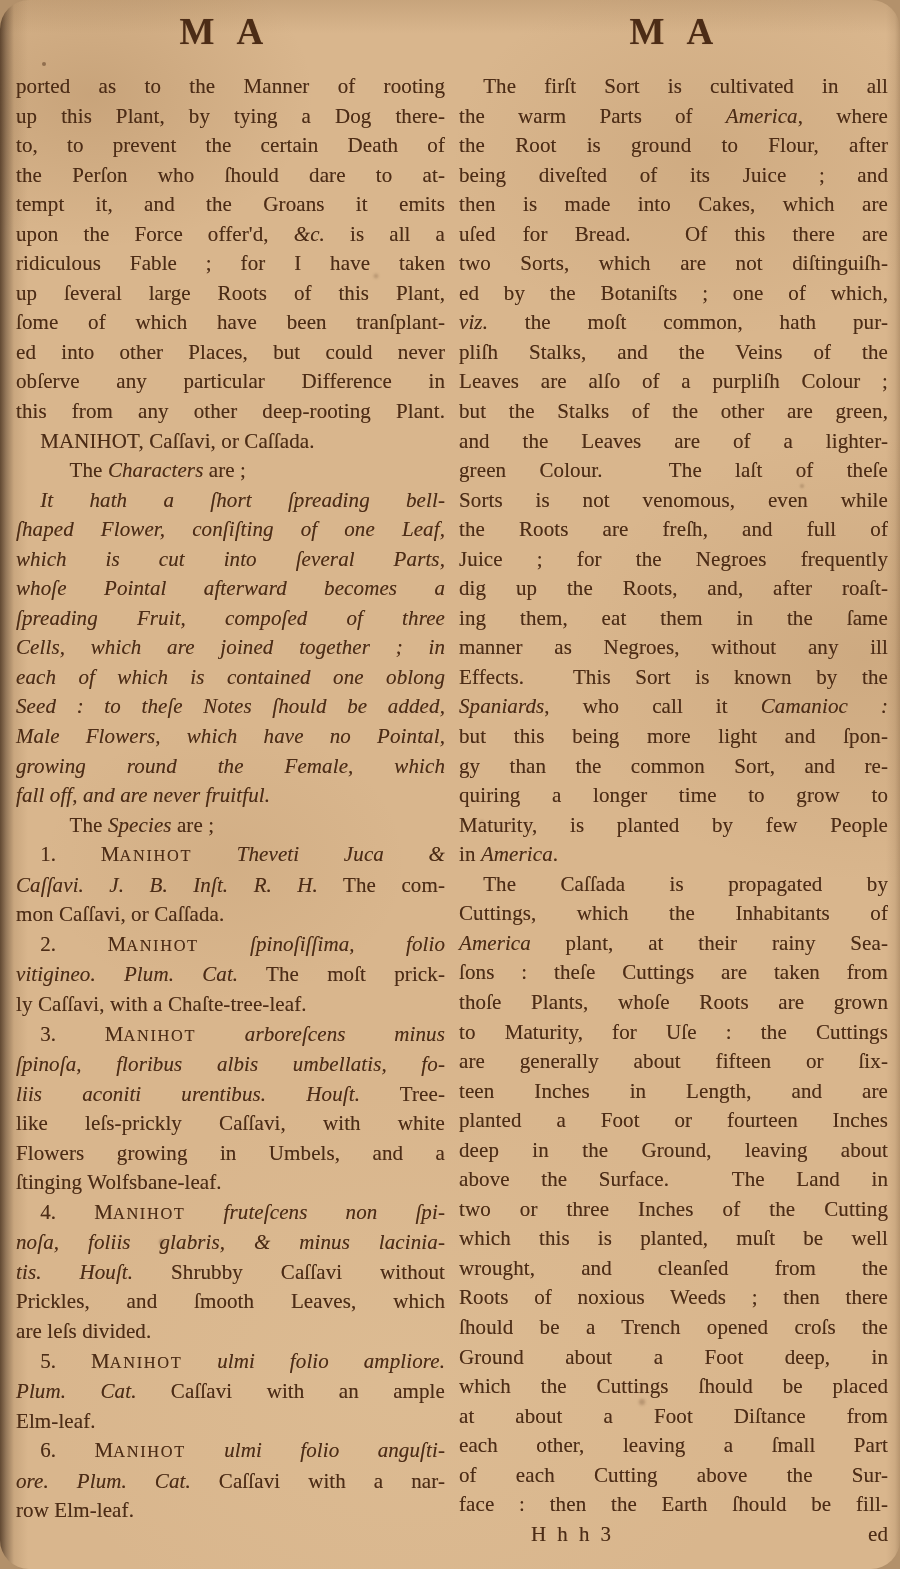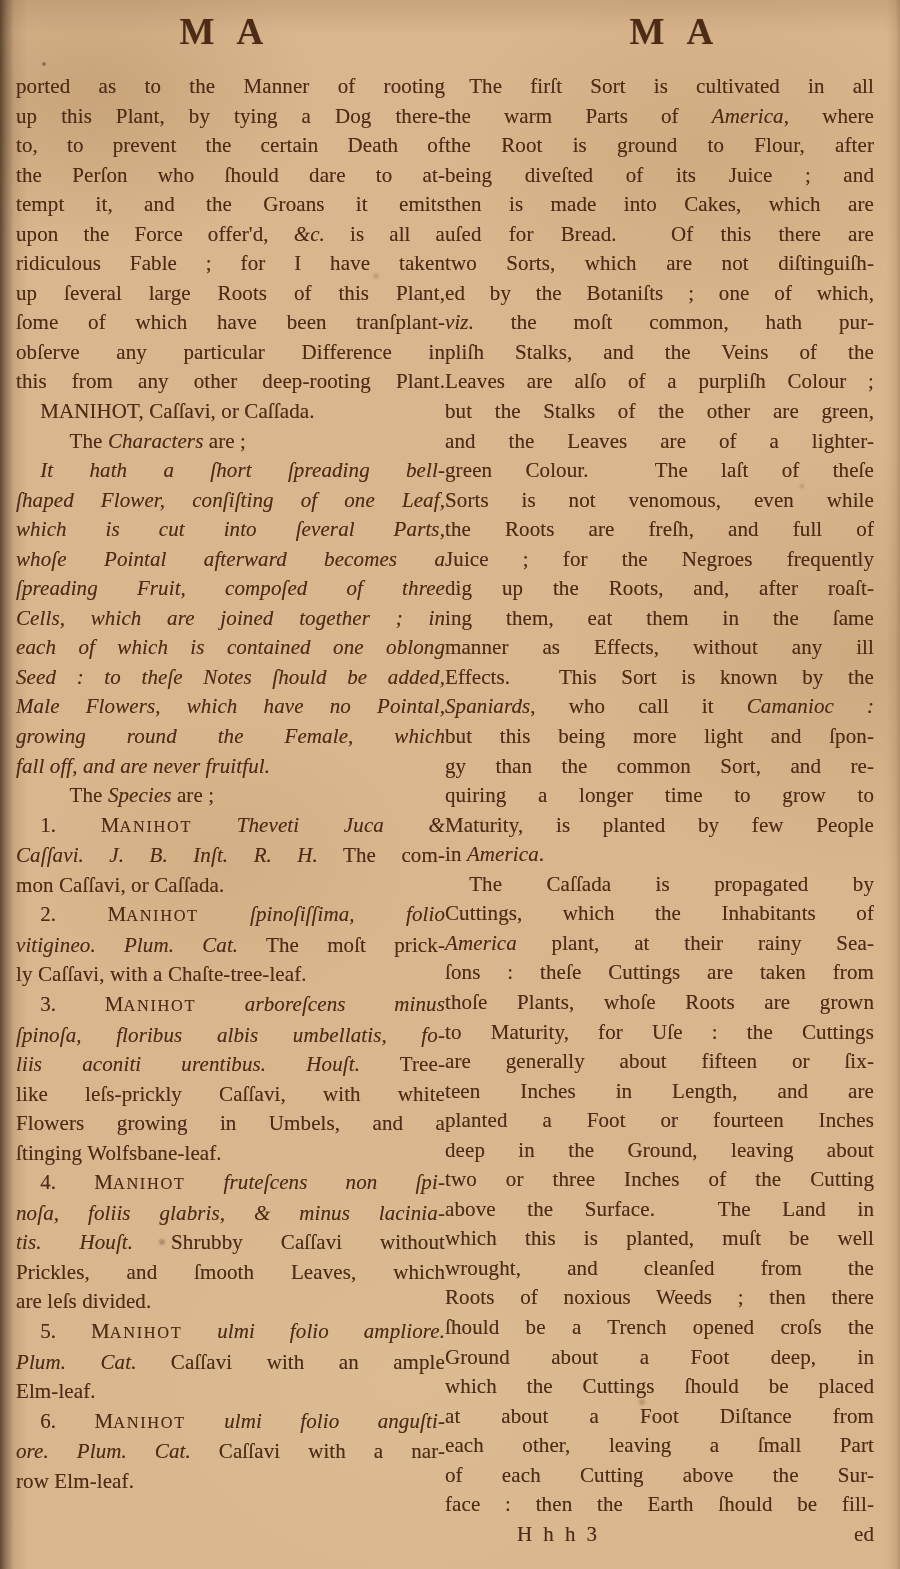--- a/index.html
+++ b/index.html
@@ -13,41 +13,42 @@
       linear-gradient(90deg, rgba(46,26,12,0.70) 0px, rgba(46,26,12,0.40) 6px, rgba(110,78,45,0.15) 14px, rgba(0,0,0,0) 28px),
       linear-gradient(270deg, rgba(92,62,32,0.28) 0px, rgba(92,62,32,0.10) 5px, rgba(0,0,0,0) 14px),
       linear-gradient(180deg, rgba(120,84,46,0.18) 0px, rgba(0,0,0,0) 34px),
       radial-gradient(ellipse 320px 220px at 10% 6%, rgba(140,98,56,0.22), rgba(0,0,0,0) 70%),
       radial-gradient(ellipse 420px 320px at 96% 42%, rgba(146,106,64,0.16), rgba(0,0,0,0) 70%),
       radial-gradient(ellipse 520px 420px at 45% 88%, rgba(232,206,166,0.22), rgba(0,0,0,0) 70%),
       radial-gradient(ellipse 360px 260px at 78% 10%, rgba(146,104,60,0.14), rgba(0,0,0,0) 70%),
       radial-gradient(ellipse 260px 200px at 25% 55%, rgba(150,110,66,0.10), rgba(0,0,0,0) 70%);
     font-family:"Liberation Serif","DejaVu Serif",serif;
     color:var(--ink,#4c2c16);
+    border-radius:29px;
   }
   .specks{
     position:absolute;top:62px;left:42px;width:4px;height:4px;border-radius:50%;
     background:rgba(70,40,20,0.45);
     box-shadow: 332px 212px 3px rgba(70,40,20,0.30),
                 118px 1178px 2px 1px rgba(70,40,20,0.28),
                 758px 422px 2px rgba(70,40,20,0.22),
                 598px 1338px 3px 1px rgba(70,40,20,0.26),
                 438px 758px 2px rgba(70,40,20,0.20);
   }
   .running-heads{
     display:flex; padding-top:10px; height:58px;
   }
   .running-heads .head{
     width:50%; text-align:center;
     font-size:37px; font-weight:bold; letter-spacing:0.20em;
     color:var(--ink,#4c2c16);
     text-shadow:0 0 1px rgba(76,44,22,0.35);
   }
   .columns{
-    display:flex; padding:4px 12px 0 16px;
+    display:flex; gap:14px; padding:4px 12px 0 16px;
   }
   .col{
     width:429px; box-sizing:border-box;
     font-size:21px; line-height:29.55px;
     letter-spacing:0.005em;
     text-shadow:0 0 0.6px rgba(76,44,22,0.45);
   }
   .line{ text-align:justify; text-align-last:justify; }
   .line.nj{ text-align:right; text-align-last:left; }
   .line.ind1{ text-indent:1.15em; }
@@ -78,20 +79,21 @@
     <div class="col">
         <div class="line"><span class="s-r">ported as to the Manner of rooting</span></div>
         <div class="line"><span class="s-r">up this Plant, by tying a Dog there-</span></div>
         <div class="line"><span class="s-r">to, to prevent the certain Death of</span></div>
         <div class="line"><span class="s-r">the Perſon who ſhould dare to at-</span></div>
         <div class="line"><span class="s-r">tempt it, and the Groans it emits</span></div>
         <div class="line"><span class="s-r">upon the Force offer'd, </span><span class="s-i">&amp;c.</span><span class="s-r"> is all a</span></div>
         <div class="line"><span class="s-r">ridiculous Fable&nbsp;; for I have taken</span></div>
         <div class="line"><span class="s-r">up ſeveral large Roots of this Plant,</span></div>
         <div class="line"><span class="s-r">ſome of which have been tranſplant-</span></div>
+        <div class="line"><span class="s-r">ed into other Places, but could never</span></div>
         <div class="line"><span class="s-r">obſerve any particular Difference in</span></div>
         <div class="line"><span class="s-r">this from any other deep-rooting Plant.</span></div>
         <div class="line nj ind1"><span class="s-r">MANIHOT, Caſſavi, or Caſſada.</span></div>
         <div class="line nj ind2"><span class="s-r">The </span><span class="s-i">Characters</span><span class="s-r"> are&nbsp;;</span></div>
         <div class="line ind1"><span class="s-i">It hath a ſhort ſpreading bell-</span></div>
         <div class="line"><span class="s-i">ſhaped Flower, conſiſting of one Leaf,</span></div>
         <div class="line"><span class="s-i">which is cut into ſeveral Parts,</span></div>
         <div class="line"><span class="s-i">whoſe Pointal afterward becomes a</span></div>
         <div class="line"><span class="s-i">ſpreading Fruit, compoſed of three</span></div>
         <div class="line"><span class="s-i">Cells, which are joined together&nbsp;; in</span></div>
@@ -139,40 +141,40 @@
         <div class="line"><span class="s-r">pliſh Stalks, and the Veins of the</span></div>
         <div class="line"><span class="s-r">Leaves are alſo of a purpliſh Colour&nbsp;;</span></div>
         <div class="line"><span class="s-r">but the Stalks of the other are green,</span></div>
         <div class="line"><span class="s-r">and the Leaves are of a lighter-</span></div>
         <div class="line"><span class="s-r">green Colour.&nbsp; The laſt of theſe</span></div>
         <div class="line"><span class="s-r">Sorts is not venomous, even while</span></div>
         <div class="line"><span class="s-r">the Roots are freſh, and full of</span></div>
         <div class="line"><span class="s-r">Juice&nbsp;; for the Negroes frequently</span></div>
         <div class="line"><span class="s-r">dig up the Roots, and, after roaſt-</span></div>
         <div class="line"><span class="s-r">ing them, eat them in the ſame</span></div>
-        <div class="line"><span class="s-r">manner as Effects, without any ill</span></div>
+        <div class="line"><span class="s-r">manner as Negroes, without any ill</span></div>
         <div class="line"><span class="s-r">Effects.&nbsp; This Sort is known by the</span></div>
         <div class="line"><span class="s-i">Spaniards</span><span class="s-r">, who call it </span><span class="s-i">Camanioc&nbsp;:</span></div>
         <div class="line"><span class="s-r">but this being more light and ſpon-</span></div>
         <div class="line"><span class="s-r">gy than the common Sort, and re-</span></div>
         <div class="line"><span class="s-r">quiring a longer time to grow to</span></div>
         <div class="line"><span class="s-r">Maturity, is planted by few People</span></div>
         <div class="line nj"><span class="s-r">in </span><span class="s-i">America</span><span class="s-r">.</span></div>
         <div class="line ind1"><span class="s-r">The Caſſada is propagated by</span></div>
         <div class="line"><span class="s-r">Cuttings, which the Inhabitants of</span></div>
         <div class="line"><span class="s-i">America</span><span class="s-r"> plant, at their rainy Sea-</span></div>
         <div class="line"><span class="s-r">ſons&nbsp;: theſe Cuttings are taken from</span></div>
         <div class="line"><span class="s-r">thoſe Plants, whoſe Roots are grown</span></div>
         <div class="line"><span class="s-r">to Maturity, for Uſe&nbsp;: the Cuttings</span></div>
         <div class="line"><span class="s-r">are generally about fifteen or ſix-</span></div>
         <div class="line"><span class="s-r">teen Inches in Length, and are</span></div>
         <div class="line"><span class="s-r">planted a Foot or fourteen Inches</span></div>
         <div class="line"><span class="s-r">deep in the Ground, leaving about</span></div>
+        <div class="line"><span class="s-r">above the Surface.&nbsp; The Land in</span></div>
         <div class="line"><span class="s-r">two or three Inches of the Cutting</span></div>
-        <div class="line"><span class="s-r">above the Surface.&nbsp; The Land in</span></div>
         <div class="line"><span class="s-r">which this is planted, muſt be well</span></div>
         <div class="line"><span class="s-r">wrought, and cleanſed from the</span></div>
         <div class="line"><span class="s-r">Roots of noxious Weeds&nbsp;; then there</span></div>
         <div class="line"><span class="s-r">ſhould be a Trench opened croſs the</span></div>
         <div class="line"><span class="s-r">Ground about a Foot deep, in</span></div>
         <div class="line"><span class="s-r">which the Cuttings ſhould be placed</span></div>
         <div class="line"><span class="s-r">at about a Foot Diſtance from</span></div>
         <div class="line"><span class="s-r">each other, leaving a ſmall Part</span></div>
         <div class="line"><span class="s-r">of each Cutting above the Sur-</span></div>
         <div class="line"><span class="s-r">face&nbsp;: then the Earth ſhould be fill-</span></div>

